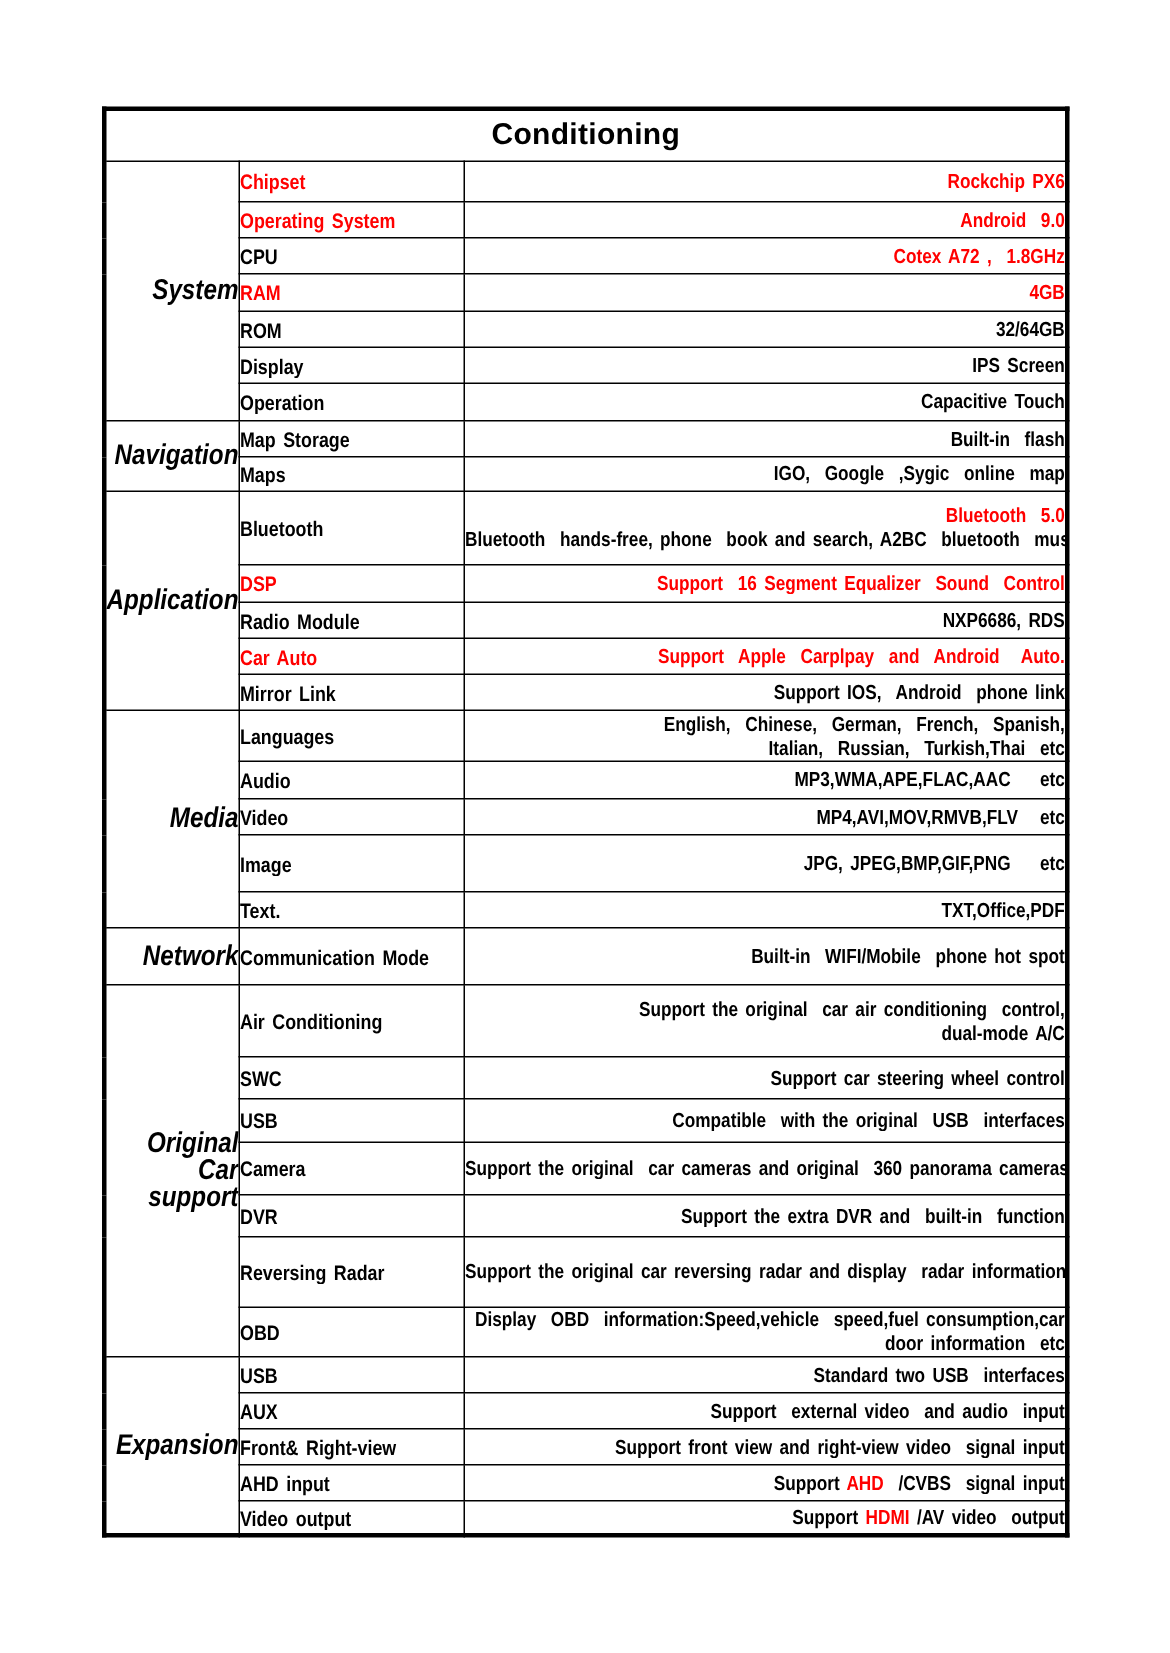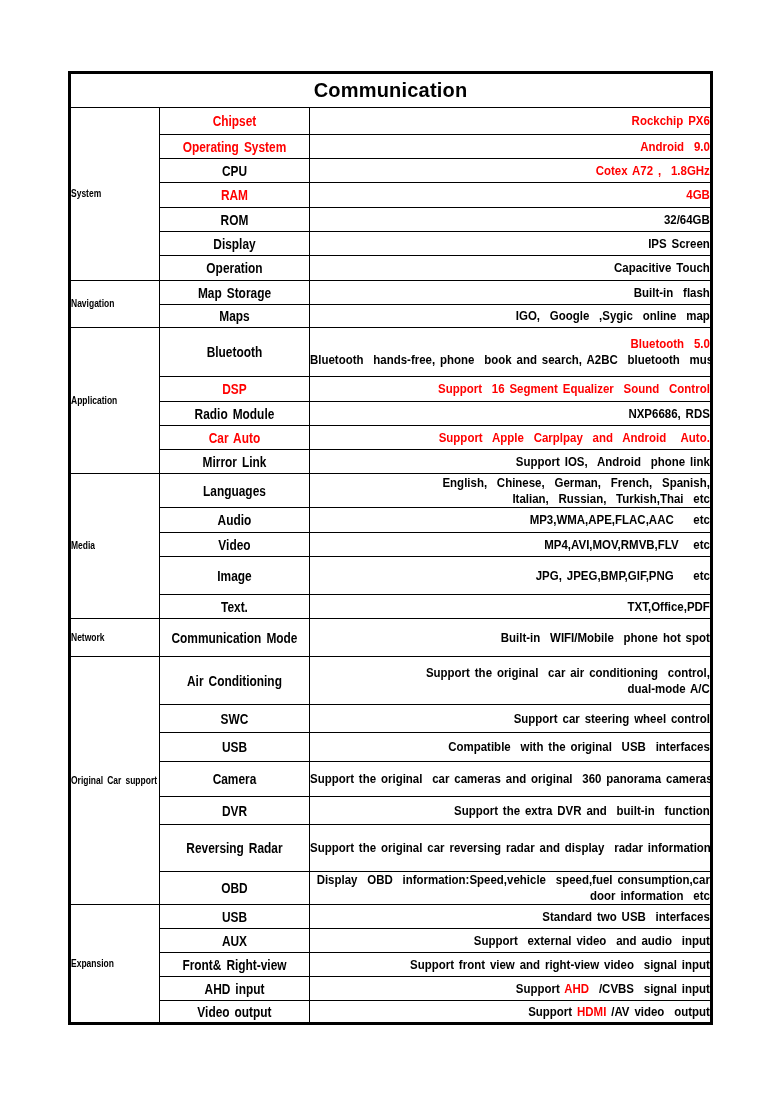--- a/index.html
+++ b/index.html
@@ -31,25 +31,26 @@
     padding: 0;
     overflow: hidden;
     vertical-align: middle;
   }
   td.title-cell {
     font-size: 20px;
     text-align: center;
     letter-spacing: 0.2px;
   }
   td.cat {
+    text-align: right;
+    font-size: 19px;
+    font-style: italic;
+  }
+  td.lbl {
     text-align: left;
-    font-size: 10px;
-  }
-  td.lbl {
-    text-align: center;
     font-size: 14px;
   }
   td.val {
     text-align: right;
     font-size: 13.5px;
     padding-left: 3px;
   }
   
   .cnd {
     transform: scaleX(0.85);
@@ -70,21 +71,21 @@
 
 <div class="page">
   <table class="spec">
     <colgroup>
       <col style="width:90px">
       <col style="width:150px">
       <col style="width:402px">
     </colgroup>
     <thead>
       <tr style="height:35px">
-        <td class="title-cell" colspan="3">Communication</td>
+        <td class="title-cell" colspan="3">Conditioning</td>
       </tr>
     </thead>
     <tbody>
         <tr style="height: 27px;">
           <td class="cat" rowspan="7">
             <div class="cnd">System</div>
           </td>
           <td class="lbl">
             <div class="cnd red">Chipset</div>
           </td>

